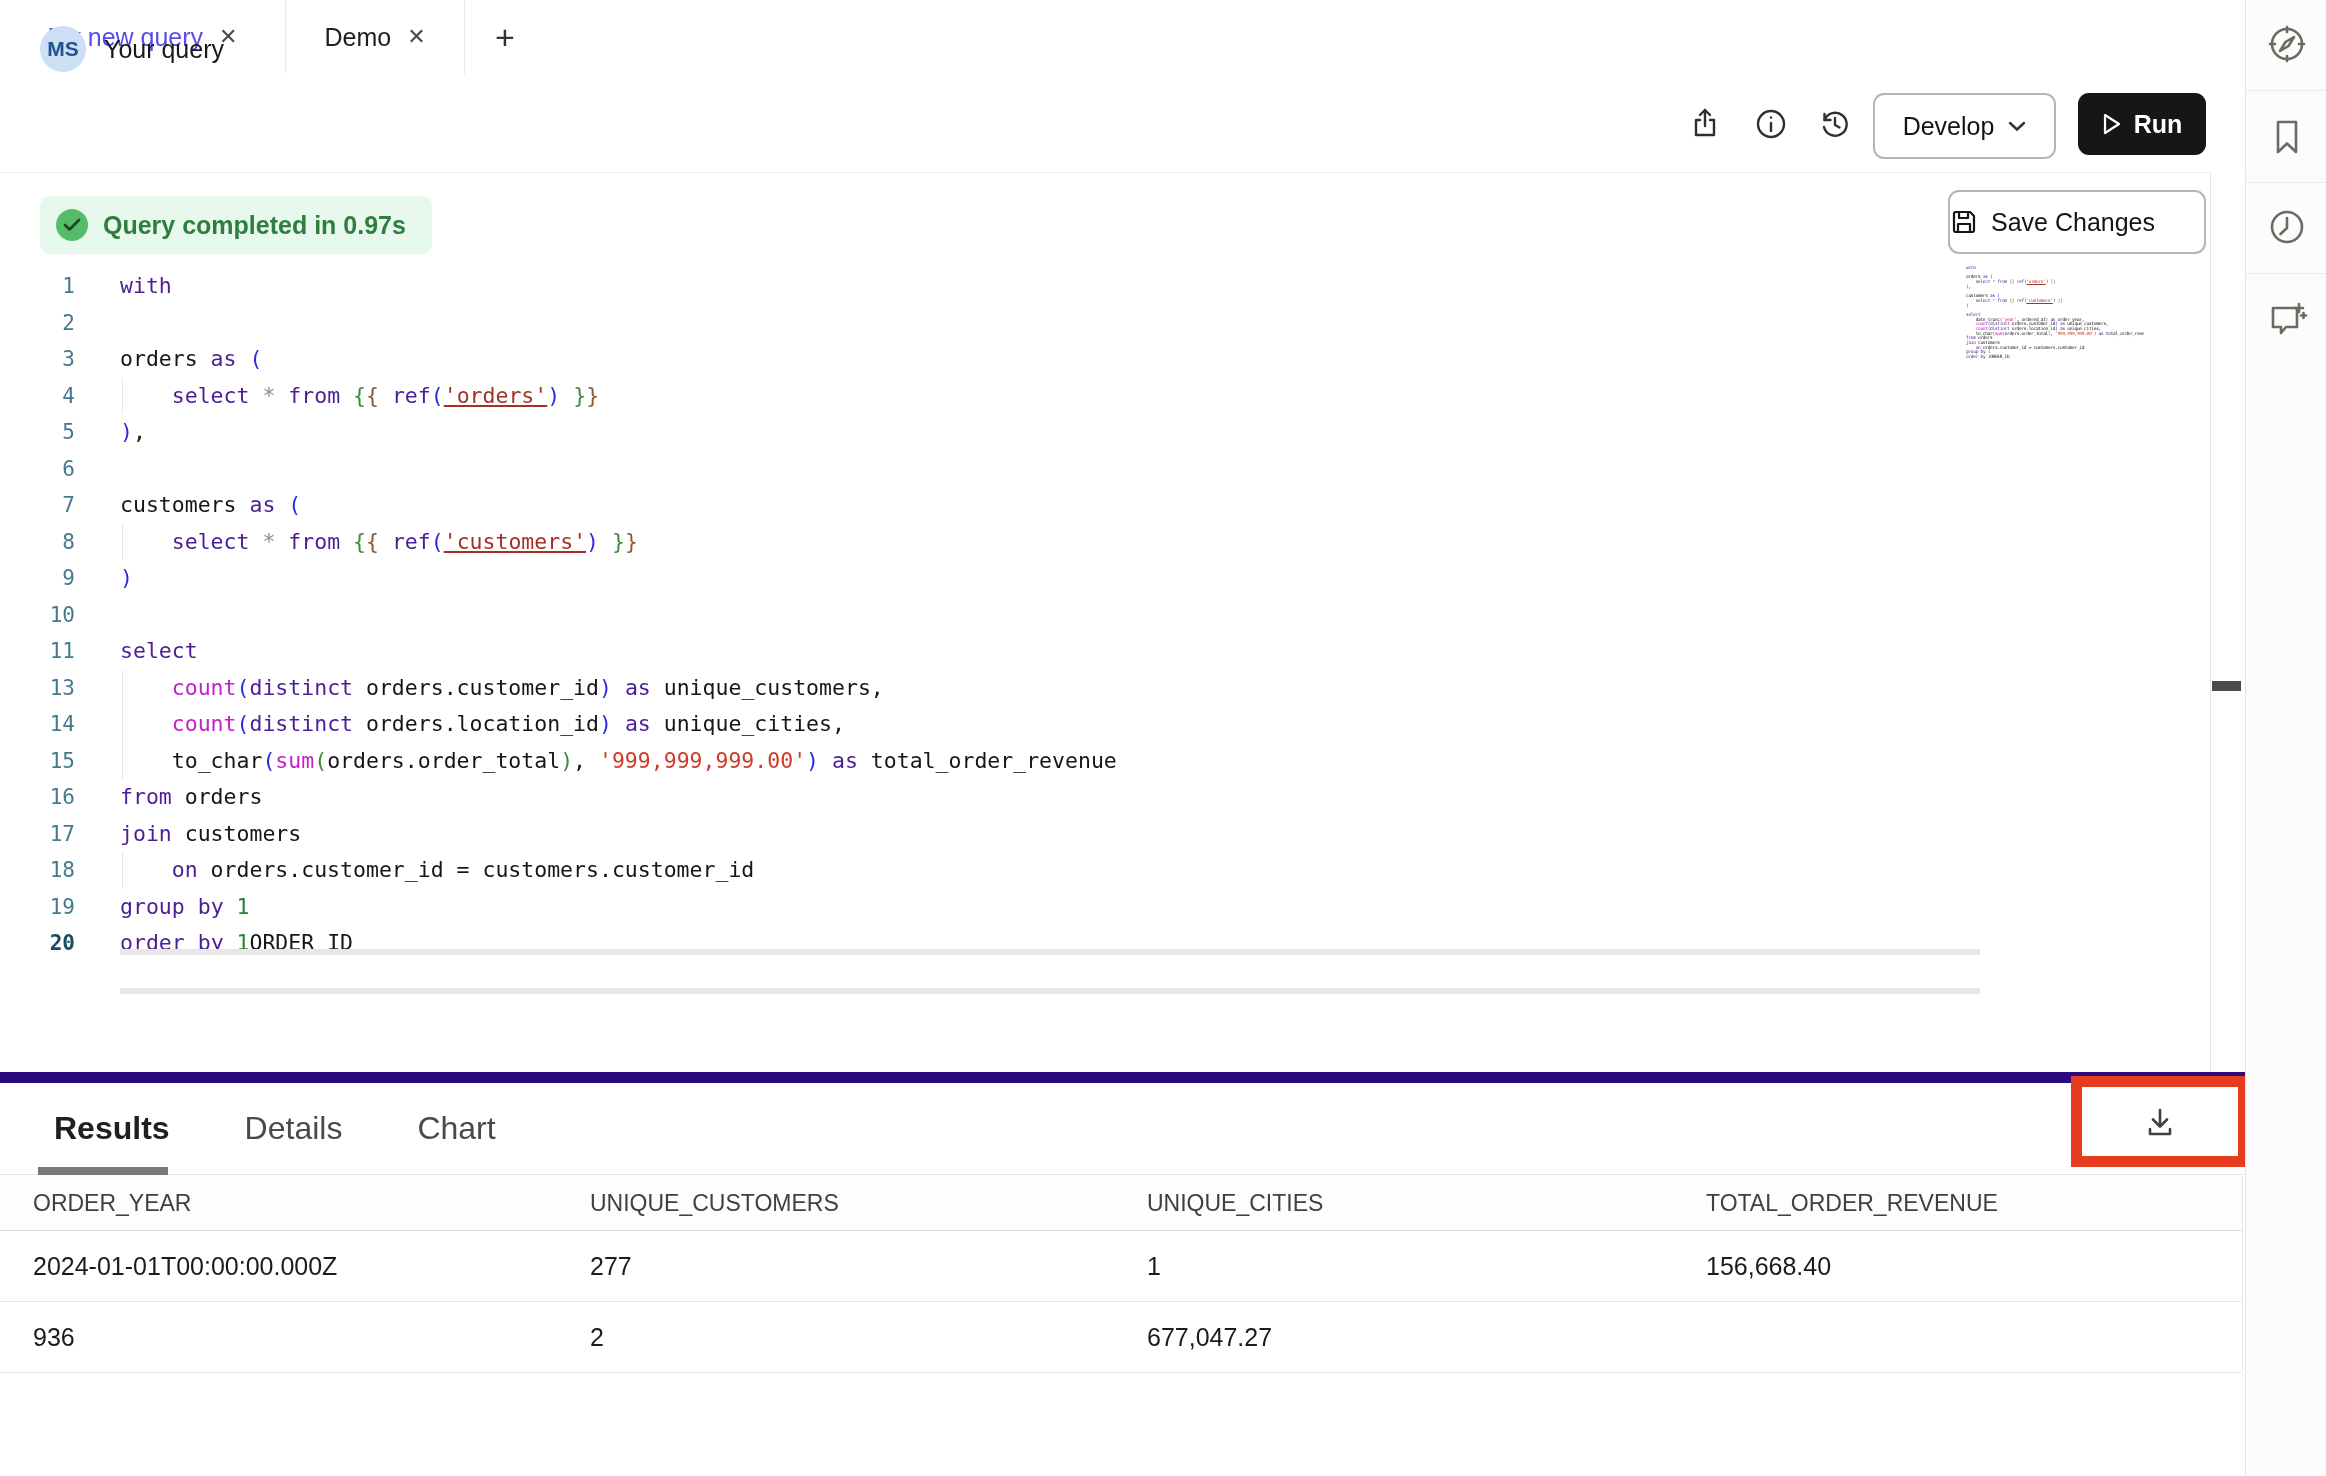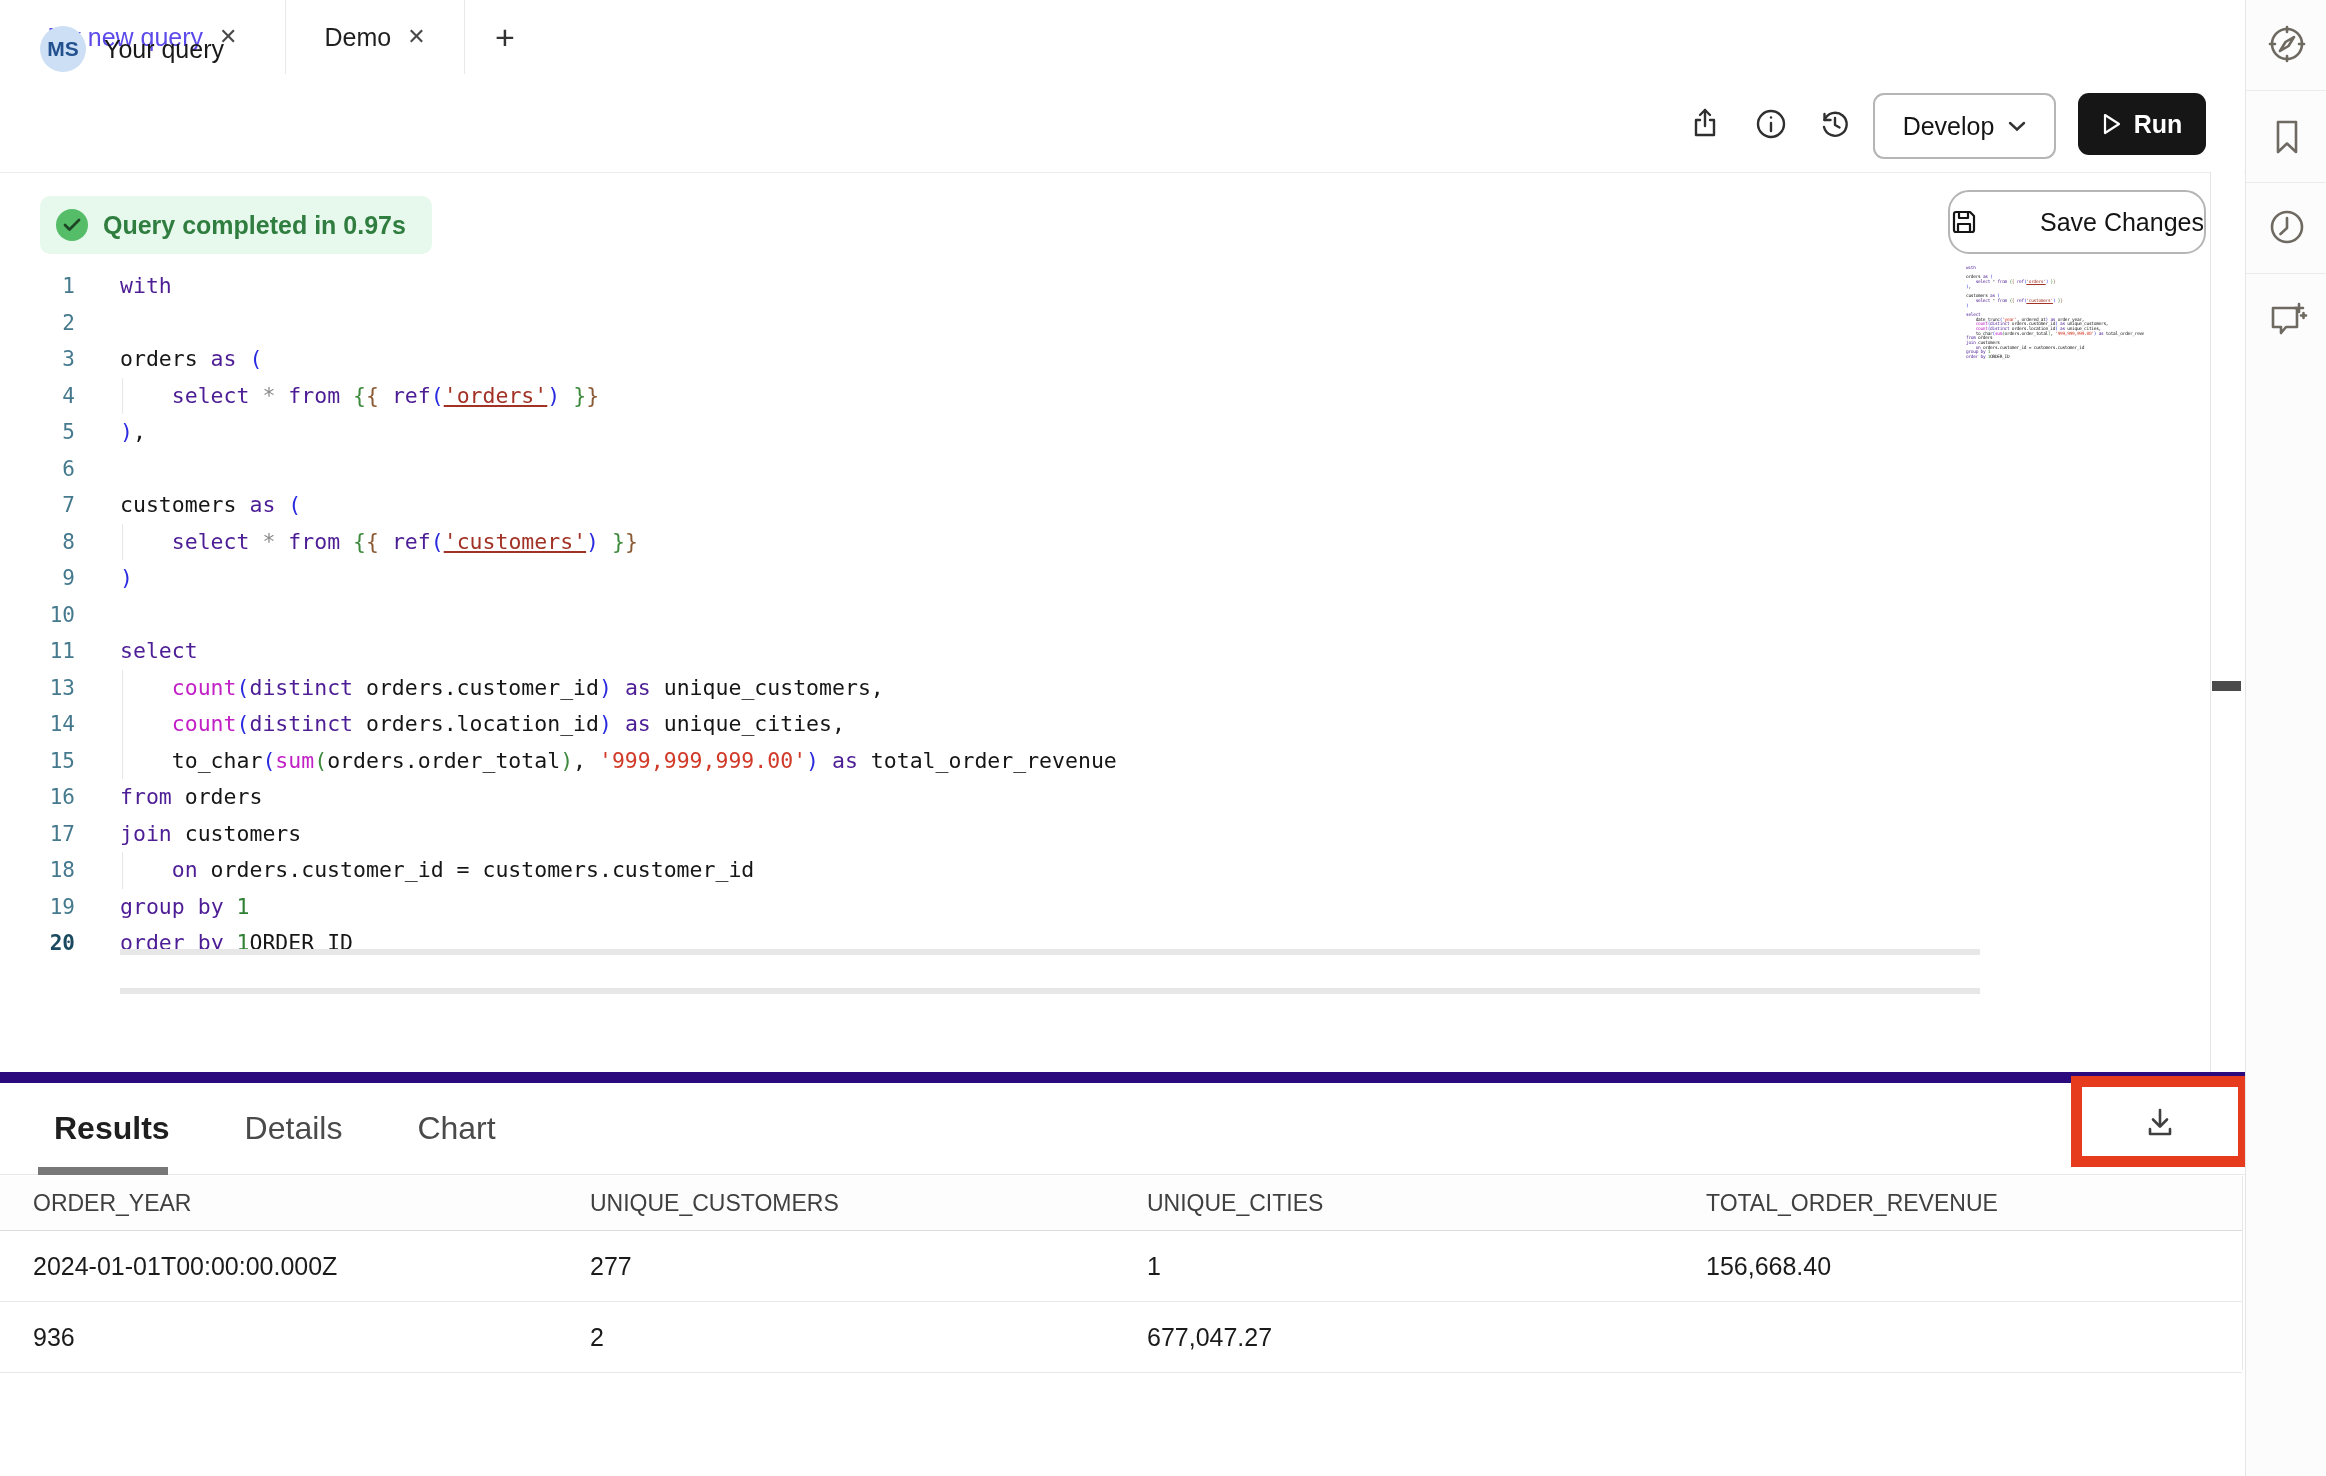--- a/index.html
+++ b/index.html
@@ -36,21 +36,21 @@
            background:#161616;color:#fff;display:flex;align-items:center;justify-content:center;
            gap:12px;font-size:25px;font-weight:600;cursor:pointer;}
 
   
   #status-badge{position:absolute;left:40px;top:188px;height:58px;border-radius:10px;
                 background:#e7f8ec;display:flex;align-items:center;gap:15px;padding:0 26px 0 16px;margin-top:8px;}
   #status-badge .check{width:32px;height:32px;border-radius:50%;background:#55bd68;
                        display:flex;align-items:center;justify-content:center;}
   #status-text{font-size:25px;font-weight:bold;color:#2f7d3f;}
   #save-btn{position:absolute;left:1948px;top:190px;width:254px;height:60px;border:2px solid #b5b5b5;
-            border-radius:21px;background:#fff;display:flex;align-items:center;justify-content:space-between;
+            border-radius:11px;background:#fff;display:flex;align-items:center;justify-content:flex-start;
             gap:13px;font-size:25px;color:#141414;font-weight:500;cursor:pointer;}
 
   
   #code{position:absolute;left:0;top:268px;width:2200px;
         font-family:"DejaVu Sans Mono",monospace;font-size:21.5px;}
   .code-line{position:relative;height:36.5px;line-height:36.5px;white-space:pre;}
   .ln{position:absolute;left:0;top:0;width:75px;text-align:right;color:#45798e;font-size:21px;}
   .code-line.active .ln{color:#1b4a60;font-weight:bold;}
   .ct{position:absolute;left:120px;top:0;white-space:pre;}
   .code-line.guide::before{content:"";position:absolute;left:122px;top:0;bottom:0;width:1px;background:#e7e7e7;}

